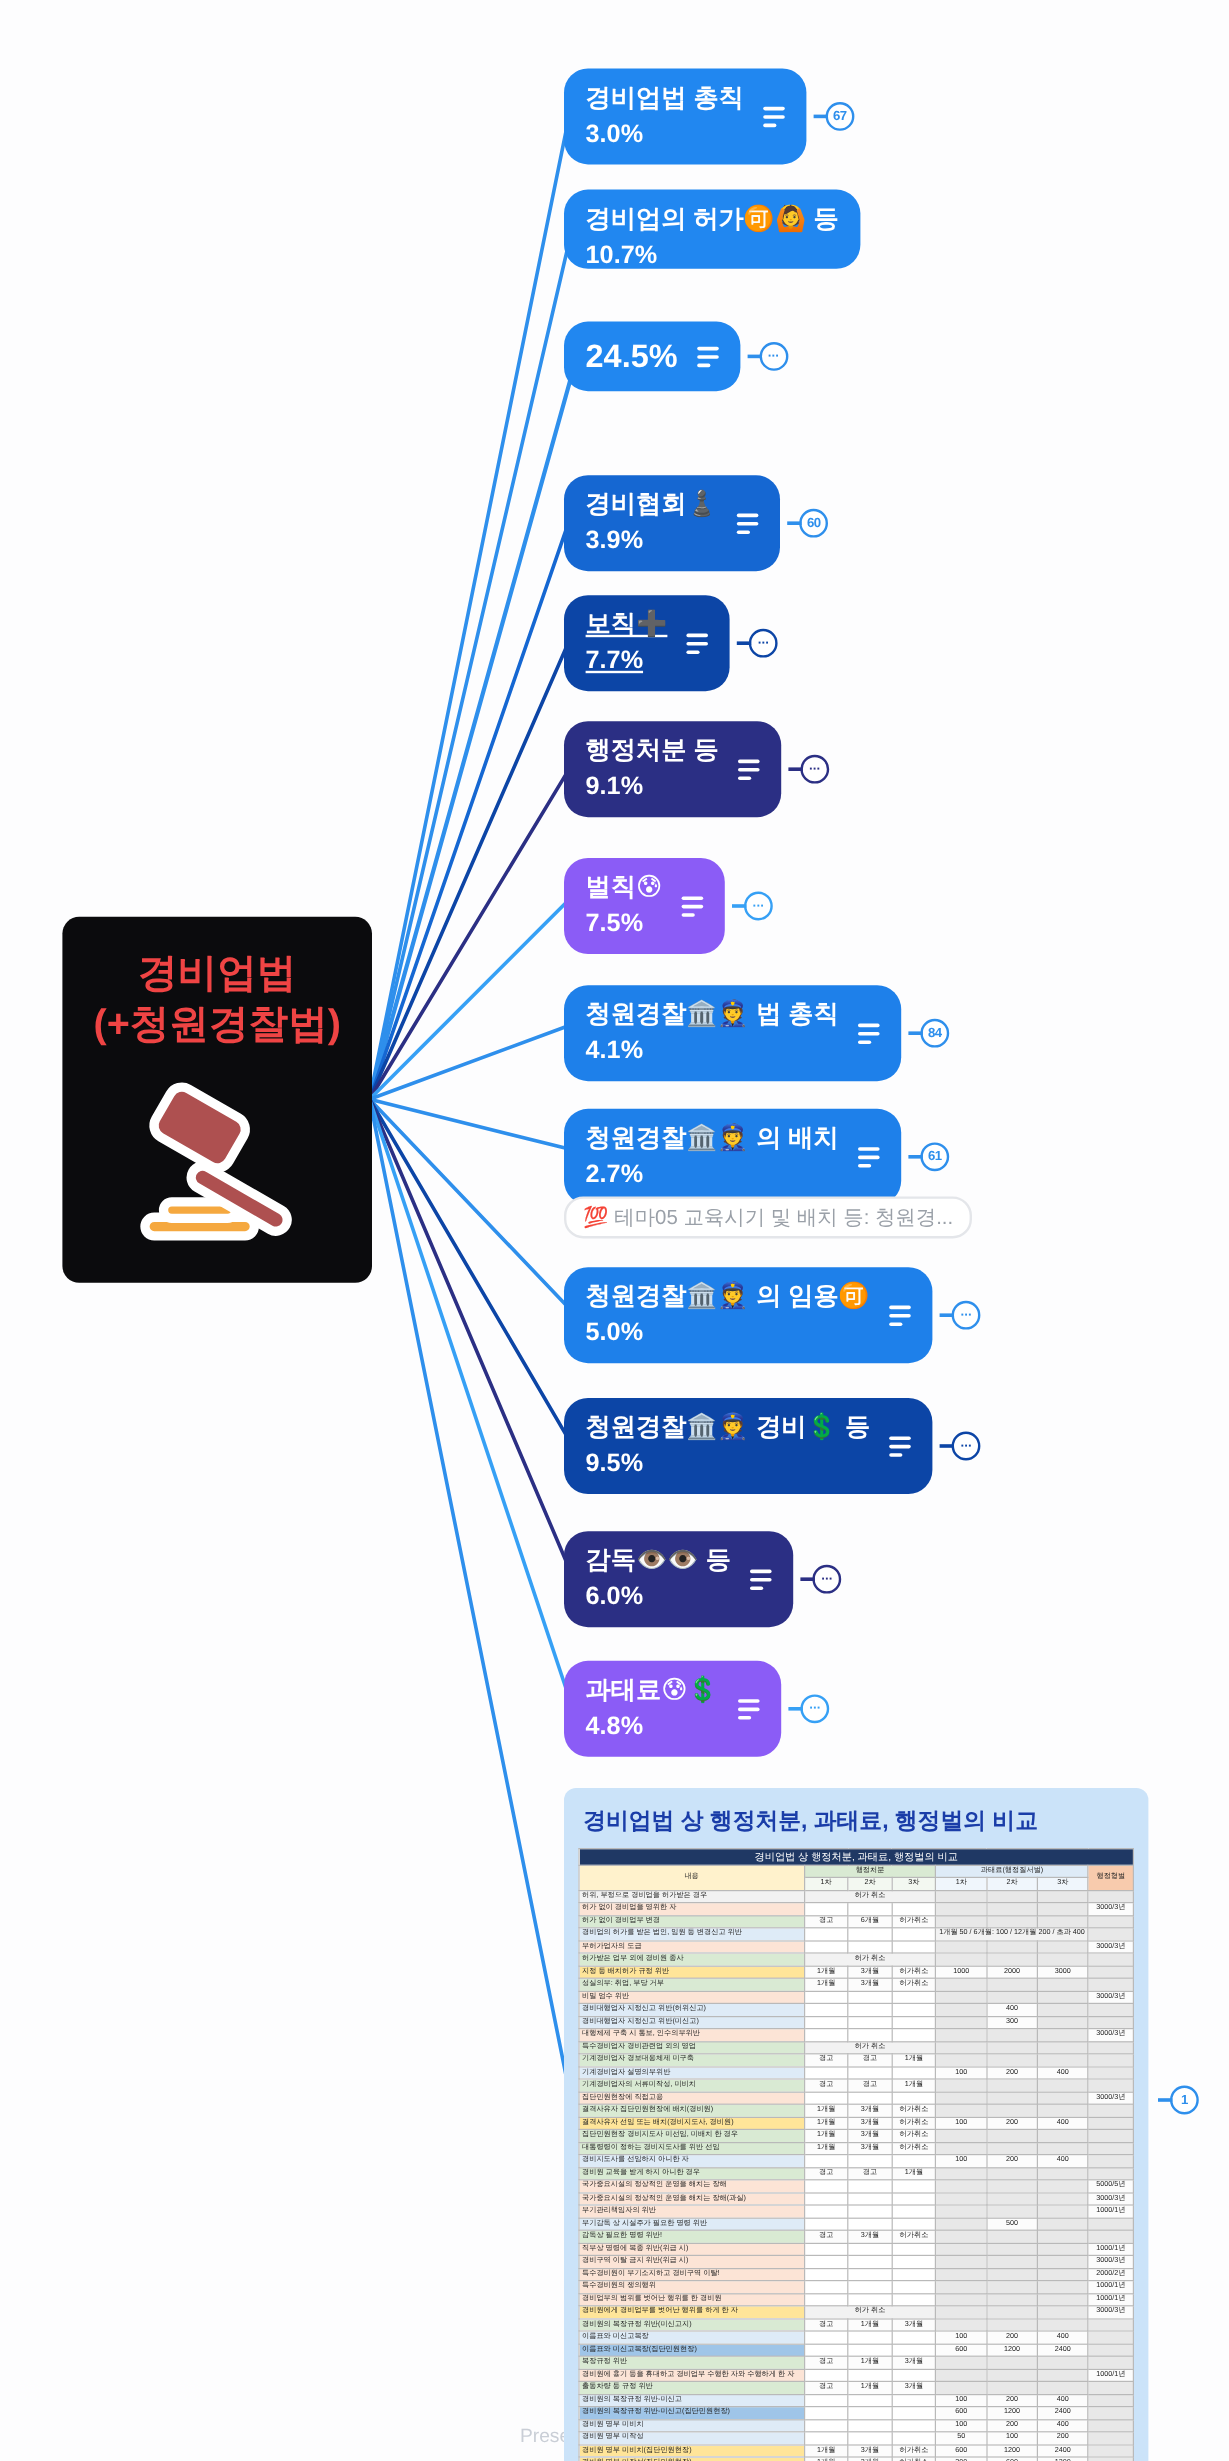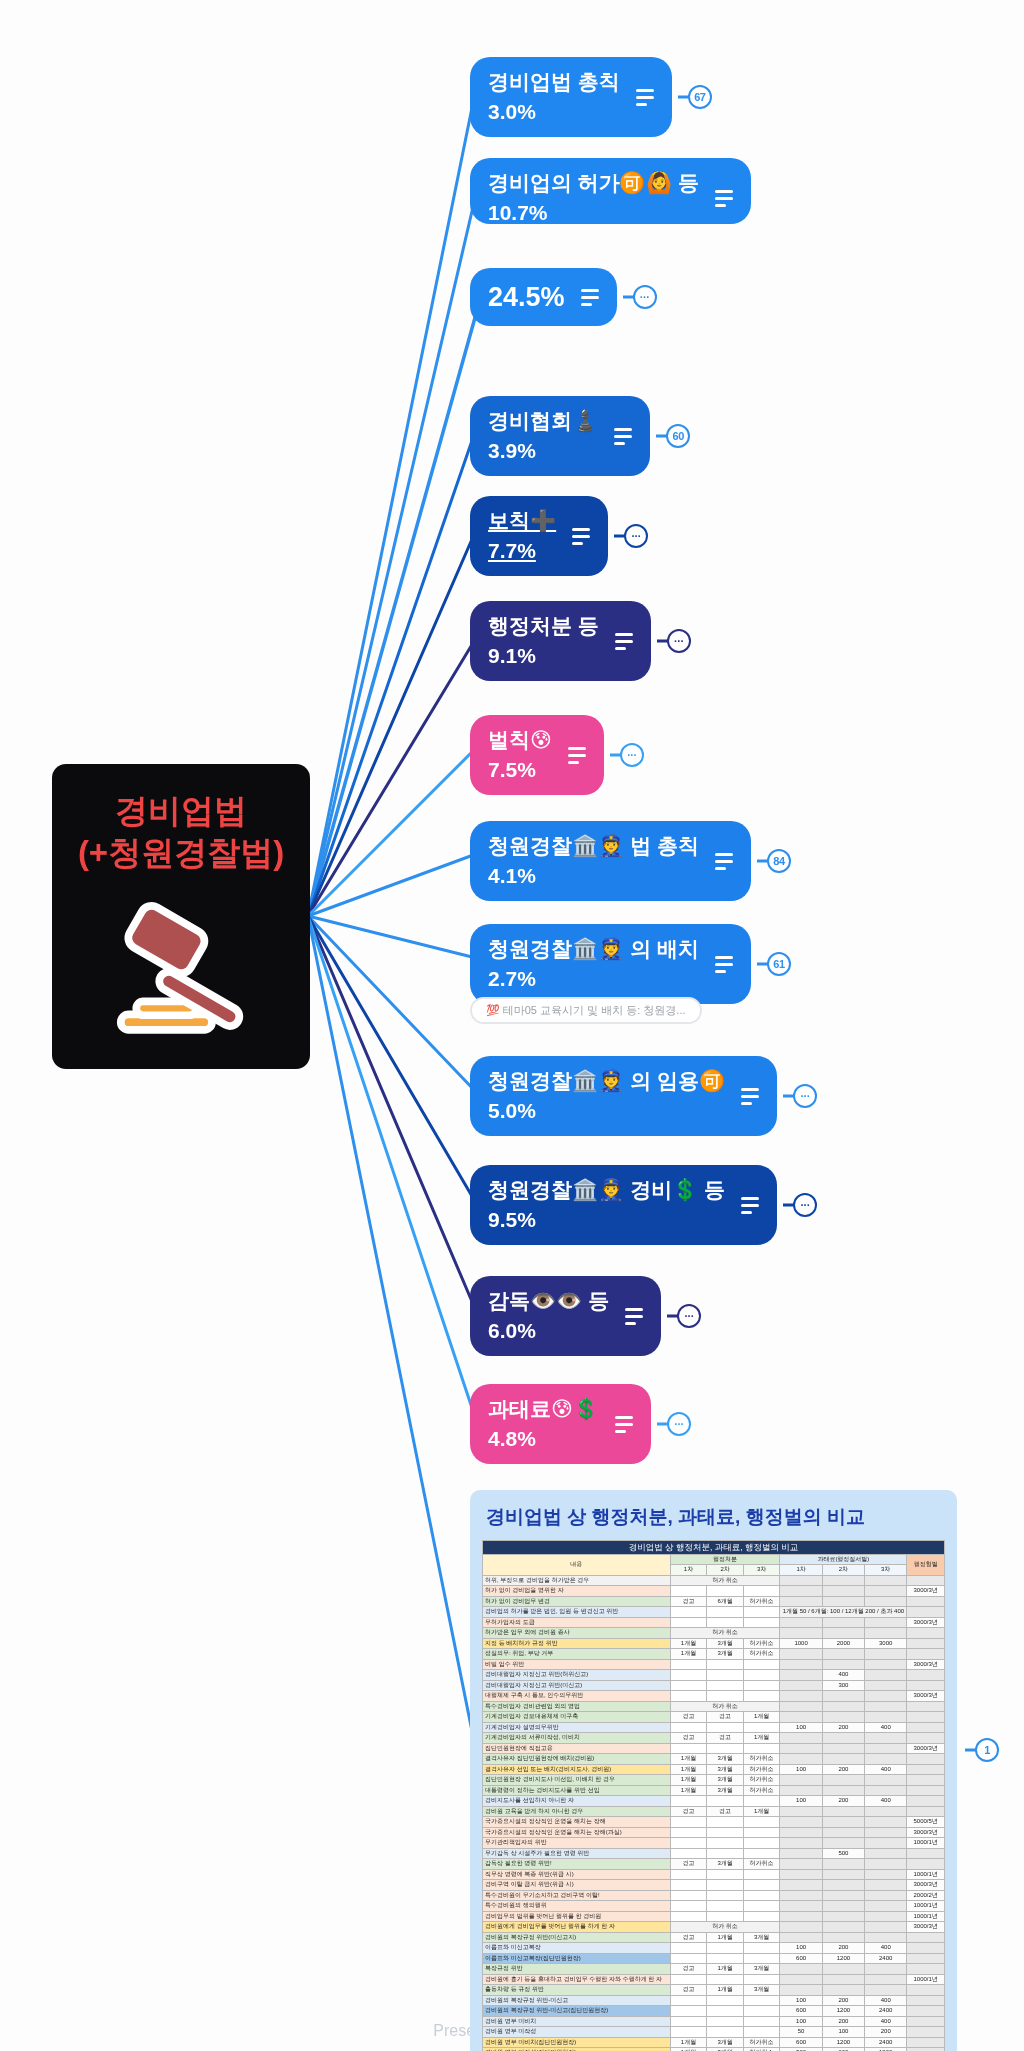--- a/index.html
+++ b/index.html
@@ -18,22 +18,22 @@
         border-radius:20px;padding:10px 18px;box-sizing:border-box;color:#fff;}
   .node .txt{display:flex;flex-direction:column;}
   .node .nt{font-weight:bold;font-size:21px;line-height:30px;white-space:nowrap;}
   .node .np{font-weight:bold;font-size:21px;line-height:30px;}
   .big .nt,.big .np{font-size:27px;line-height:38px;}
   .t1{background:#2187f0;}
   .t2{background:#1567d2;}
   .t2b{background:#1e80ea;}
   .t3{background:#0c45a6;}
   .t4{background:#2b2f84;}
-  .t5{background:#ec4899;align-items:flex-end;}
-  .clip{height:66px;overflow:hidden;align-items:flex-start;}
+  .t5{background:#8b5cf6;align-items:flex-end;}
+  .clip{height:66px;overflow:hidden;align-items:flex-start;flex-direction:column;}
 
   
   .notes{display:inline-flex;flex-direction:column;gap:4px;flex-shrink:0;align-self:center;}
   .notes i{display:block;height:3px;border-radius:2px;background:#fff;}
   .notes i:nth-child(1){width:18px;}
   .notes i:nth-child(2){width:18px;}
   .notes i:nth-child(3){width:11px;}
 
   
   .badge{position:absolute;right:-40px;top:50%;transform:translateY(-50%);
@@ -42,21 +42,21 @@
          font-size:11px;font-weight:bold;letter-spacing:-0.5px;box-sizing:border-box;}
   .badge::before{content:"";position:absolute;left:-12px;top:50%;width:12px;height:3px;transform:translateY(-50%);}
   .bd-b{border:2px solid #2e8fec;color:#2e8fec;}   .bd-b::before{background:#2e8fec;}
   .bd-d{border:2px solid #0c45a6;color:#0c45a6;}   .bd-d::before{background:#0c45a6;}
   .bd-n{border:2px solid #2b2f84;color:#2b2f84;}   .bd-n::before{background:#2b2f84;}
   .bd-l{border:2px solid #36a0f5;color:#36a0f5;}   .bd-l::before{background:#36a0f5;}
 
   
   .notepill{position:absolute;left:470px;top:997px;z-index:2;background:#fff;
             border:2px solid #e4e6ea;border-radius:16px;padding:4px 14px;
-            color:#9aa0a8;font-size:11px;white-space:nowrap;}
+            color:#9aa0a8;font-size:17px;white-space:nowrap;}
 
   
   .card{position:absolute;left:470px;top:1490px;width:487px;z-index:2;box-sizing:border-box;
         background:#cbe3f9;border-radius:10px;padding:12px 12px 0 12px;
         border-bottom:7px solid #4499ee;}
   .card .ct{color:#1a3da8;font-weight:bold;font-size:19px;padding:2px 4px 10px 4px;}
   table.sheet{width:100%;border-collapse:collapse;table-layout:fixed;background:#fff;
               font-size:6px;line-height:1.25;color:#222;margin-bottom:10px;}
   table.sheet td,table.sheet th{border:0.5px solid #b9b9b9;padding:1px 2px;overflow:hidden;
               white-space:nowrap;text-overflow:clip;font-weight:normal;}

